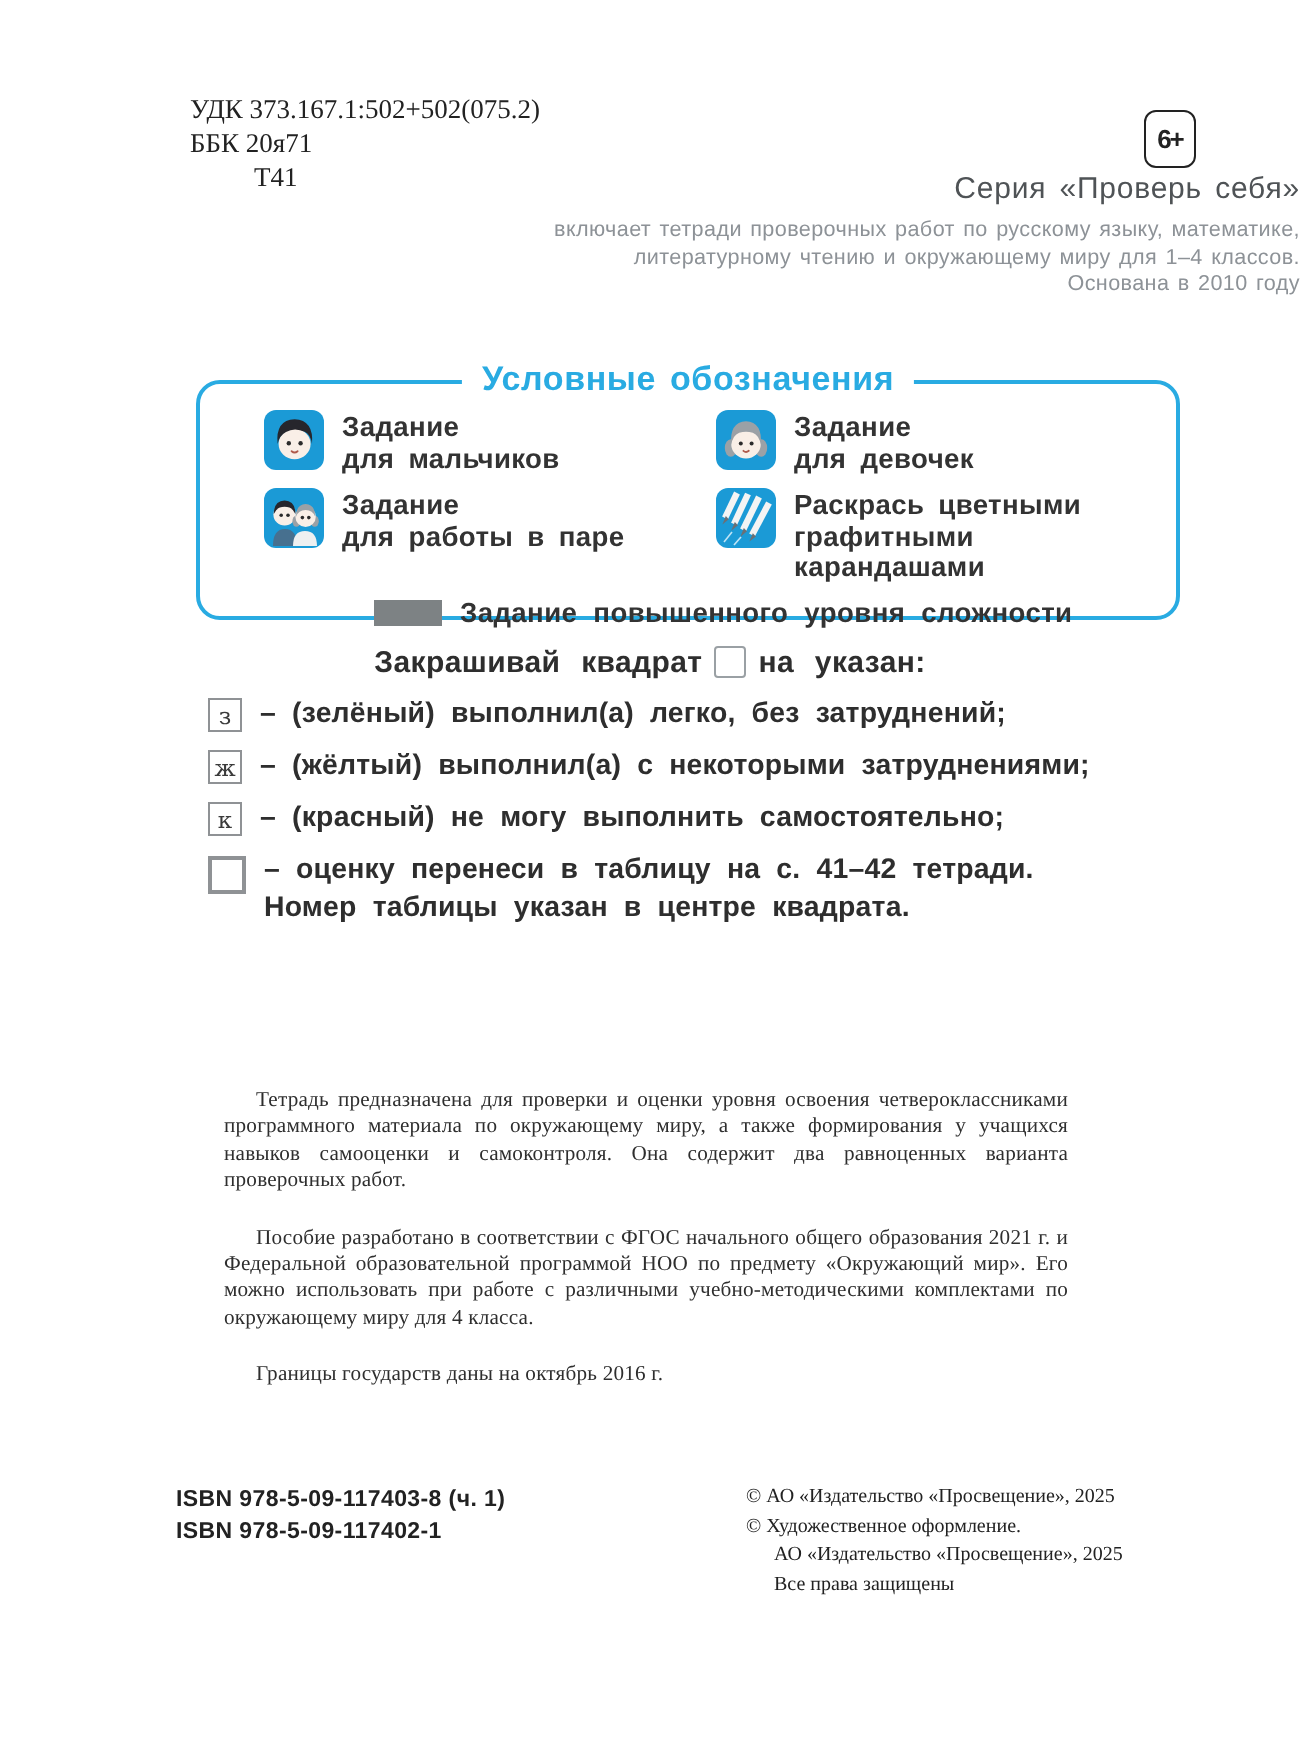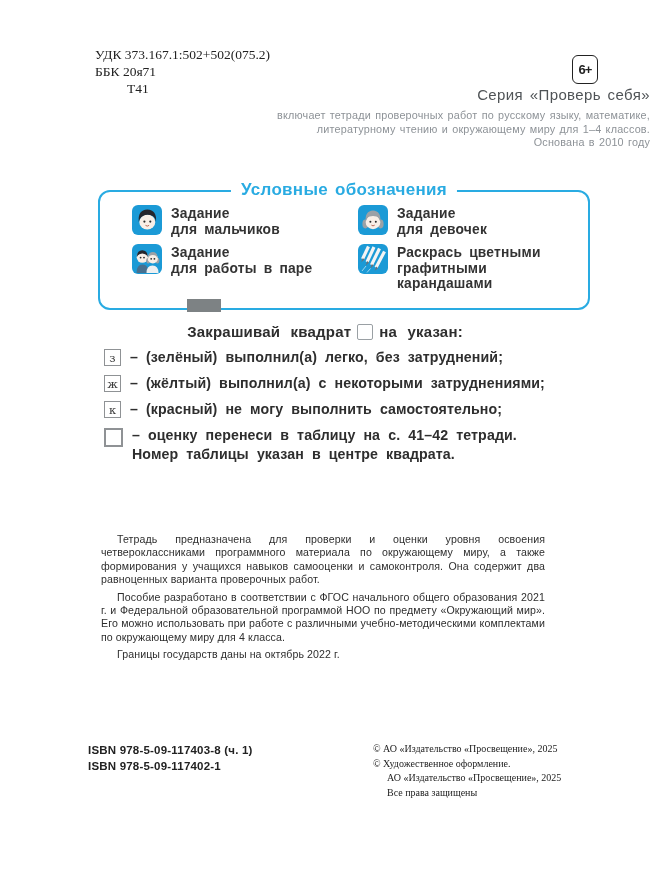--- a/index.html
+++ b/index.html
@@ -57,21 +57,21 @@
   .letter-square{
     flex:0 0 17px;width:17px;height:17px;border:1.5px solid #8f9295;box-sizing:border-box;background:#fff;
     display:flex;align-items:center;justify-content:center;margin-top:1px;
     font-family:"DejaVu Serif",serif;font-size:11.5px;color:#3a3a3a;
   }
   .letter-square.big{flex-basis:19px;width:19px;height:19px;border-width:2.2px;margin-top:2px;}
   .eval-text{font-size:14.2px;font-weight:bold;color:#2e2e2e;letter-spacing:.1px;word-spacing:4px;line-height:19px;}
 
   
   .annotation{left:97px;top:529px;width:452px;font-size:10.6px;line-height:13.4px;color:#2e2e2e;text-align:justify;letter-spacing:.1px;}
-  .annotation p{margin:4px;text-indent:16px;}
+  .annotation p{margin:15px;text-indent:16px;font-family:Liberation Serif, serif;}
 
   
   .isbn-block{left:88px;top:742px;font-size:11.5px;font-weight:bold;color:#222;line-height:16px;letter-spacing:.2px;}
   .copy-block{left:373px;top:742px;width:230px;font-family:"Liberation Serif",serif;font-size:10px;color:#222;line-height:14.6px;}
   .copy-block .indent{padding-left:14px;}
 </style>
 </head>
 <body>
 
 <div class="abs udk-block">
@@ -179,20 +179,21 @@
       </span>
       <div class="legend-label">
         <div>Раскрась цветными</div>
         <div>графитными карандашами</div>
       </div>
     </div>
   </div>
 
   <div class="legend-advanced">
     <span class="gray-swatch"></span>
+    <span class="legend-advanced-label">Задание повышенного уровня сложности</span>
   </div>
 </div>
 
 <div class="abs eval">
   <div class="eval-line">
     <span>Закрашивай квадрат</span><span class="inline-square"></span><span>на указан:</span>
   </div>
 
   <div class="eval-items">
     <div class="eval-item">
@@ -213,21 +214,21 @@
         <span>– оценку перенеси в таблицу на с. 41–42 тетради.</span><br>
         <span>Номер таблицы указан в центре квадрата.</span>
       </span>
     </div>
   </div>
 </div>
 
 <div class="abs annotation">
   <p>Тетрадь предназначена для проверки и оценки уровня освоения четвероклассниками программного материала по окружающему миру, а также формирования у учащихся навыков самооценки и самоконтроля. Она содержит два равноценных варианта проверочных работ.</p>
   <p>Пособие разработано в соответствии с ФГОС начального общего образования 2021 г. и Федеральной образовательной программой НОО по предмету «Окружающий мир». Его можно использовать при работе с различными учебно-методическими комплектами по окружающему миру для 4 класса.</p>
-  <p>Границы государств даны на октябрь 2022 г.</p>
+  <p>Границы государств даны на октябрь 2016 г.</p>
 </div>
 
 <div class="abs isbn-block">
   <div>ISBN 978-5-09-117403-8 (ч. 1)</div>
   <div>ISBN 978-5-09-117402-1</div>
 </div>
 
 <div class="abs copy-block">
   <div>© АО «Издательство «Просвещение», 2025</div>
   <div>© Художественное оформление.</div>

